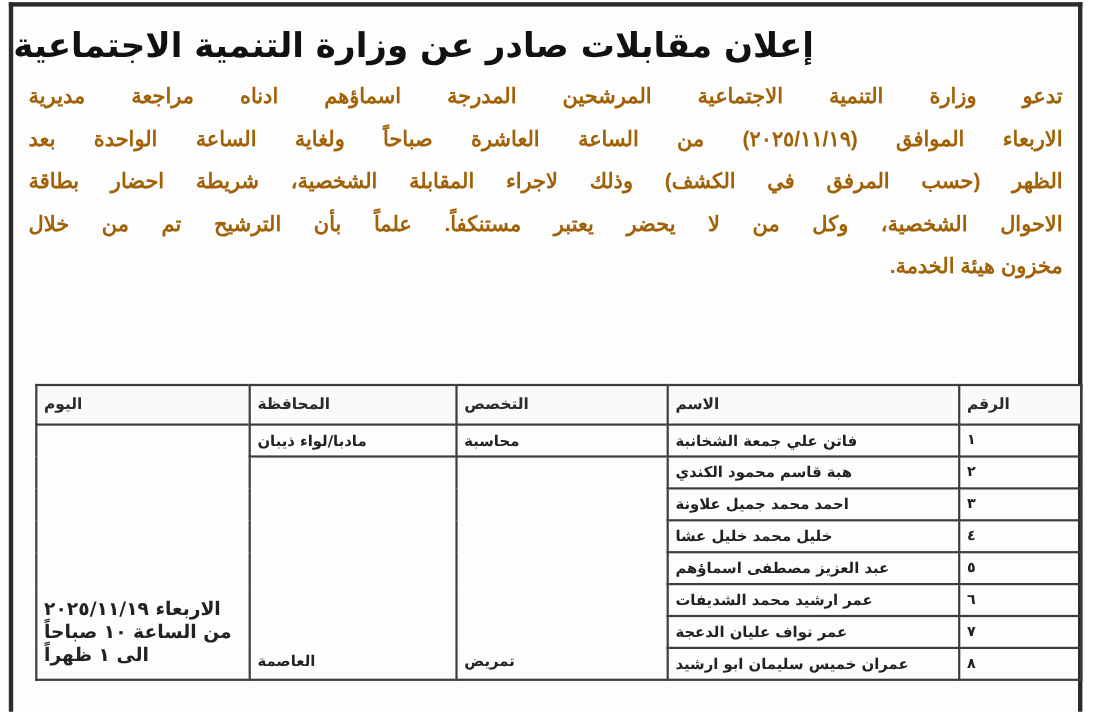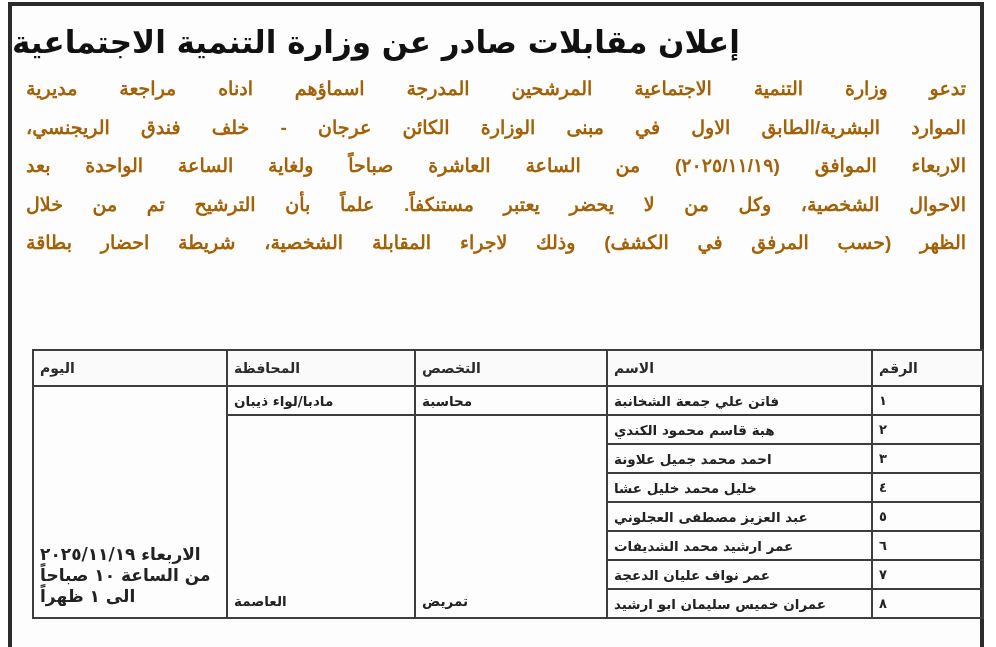--- a/index.html
+++ b/index.html
@@ -119,24 +119,24 @@
     .col-day { width: 194px; }
   </style>
 </head>
 <body>
 
 <div class="frame">
   <div class="title">إعلان مقابلات صادر عن وزارة التنمية الاجتماعية</div>
 
   <div class="body-text">
     <span class="body-line">تدعو وزارة التنمية الاجتماعية المرشحين المدرجة اسماؤهم ادناه مراجعة مديرية</span>
-    <span class="body-line">الموارد البشرية/الطابق الاول في مبنى الوزارة الكائن عرجان - خلف فندق الريجنسي،</span>
     <span class="body-line">الاربعاء الموافق (٢٠٢٥/١١/١٩) من الساعة العاشرة صباحاً ولغاية الساعة الواحدة بعد</span>
+    <span class="body-line">الظهر (حسب المرفق في الكشف) وذلك لاجراء المقابلة الشخصية، شريطة احضار بطاقة</span>
     <span class="body-line">الاحوال الشخصية، وكل من لا يحضر يعتبر مستنكفاً. علماً بأن الترشيح تم من خلال</span>
-    <span class="body-line">الظهر (حسب المرفق في الكشف) وذلك لاجراء المقابلة الشخصية، شريطة احضار بطاقة</span>
+    <span class="body-line last">مخزون هيئة الخدمة.</span>
   </div>
 
   <table class="candidates">
     <colgroup>
       <col class="col-num">
       <col class="col-name">
       <col class="col-spec">
       <col class="col-gov">
       <col class="col-day">
     </colgroup>
@@ -172,21 +172,21 @@
       <tr>
         <td class="num">٣</td>
         <td>احمد محمد جميل علاونة</td>
       </tr>
       <tr>
         <td class="num">٤</td>
         <td>خليل محمد خليل عشا</td>
       </tr>
       <tr>
         <td class="num">٥</td>
-        <td>عبد العزيز مصطفى العجلوني</td>
+        <td>عبد العزيز مصطفى اسماؤهم</td>
       </tr>
       <tr>
         <td class="num">٦</td>
         <td>عمر ارشيد محمد الشديفات</td>
       </tr>
       <tr>
         <td class="num">٧</td>
         <td>عمر نواف عليان الدعجة</td>
       </tr>
       <tr>

